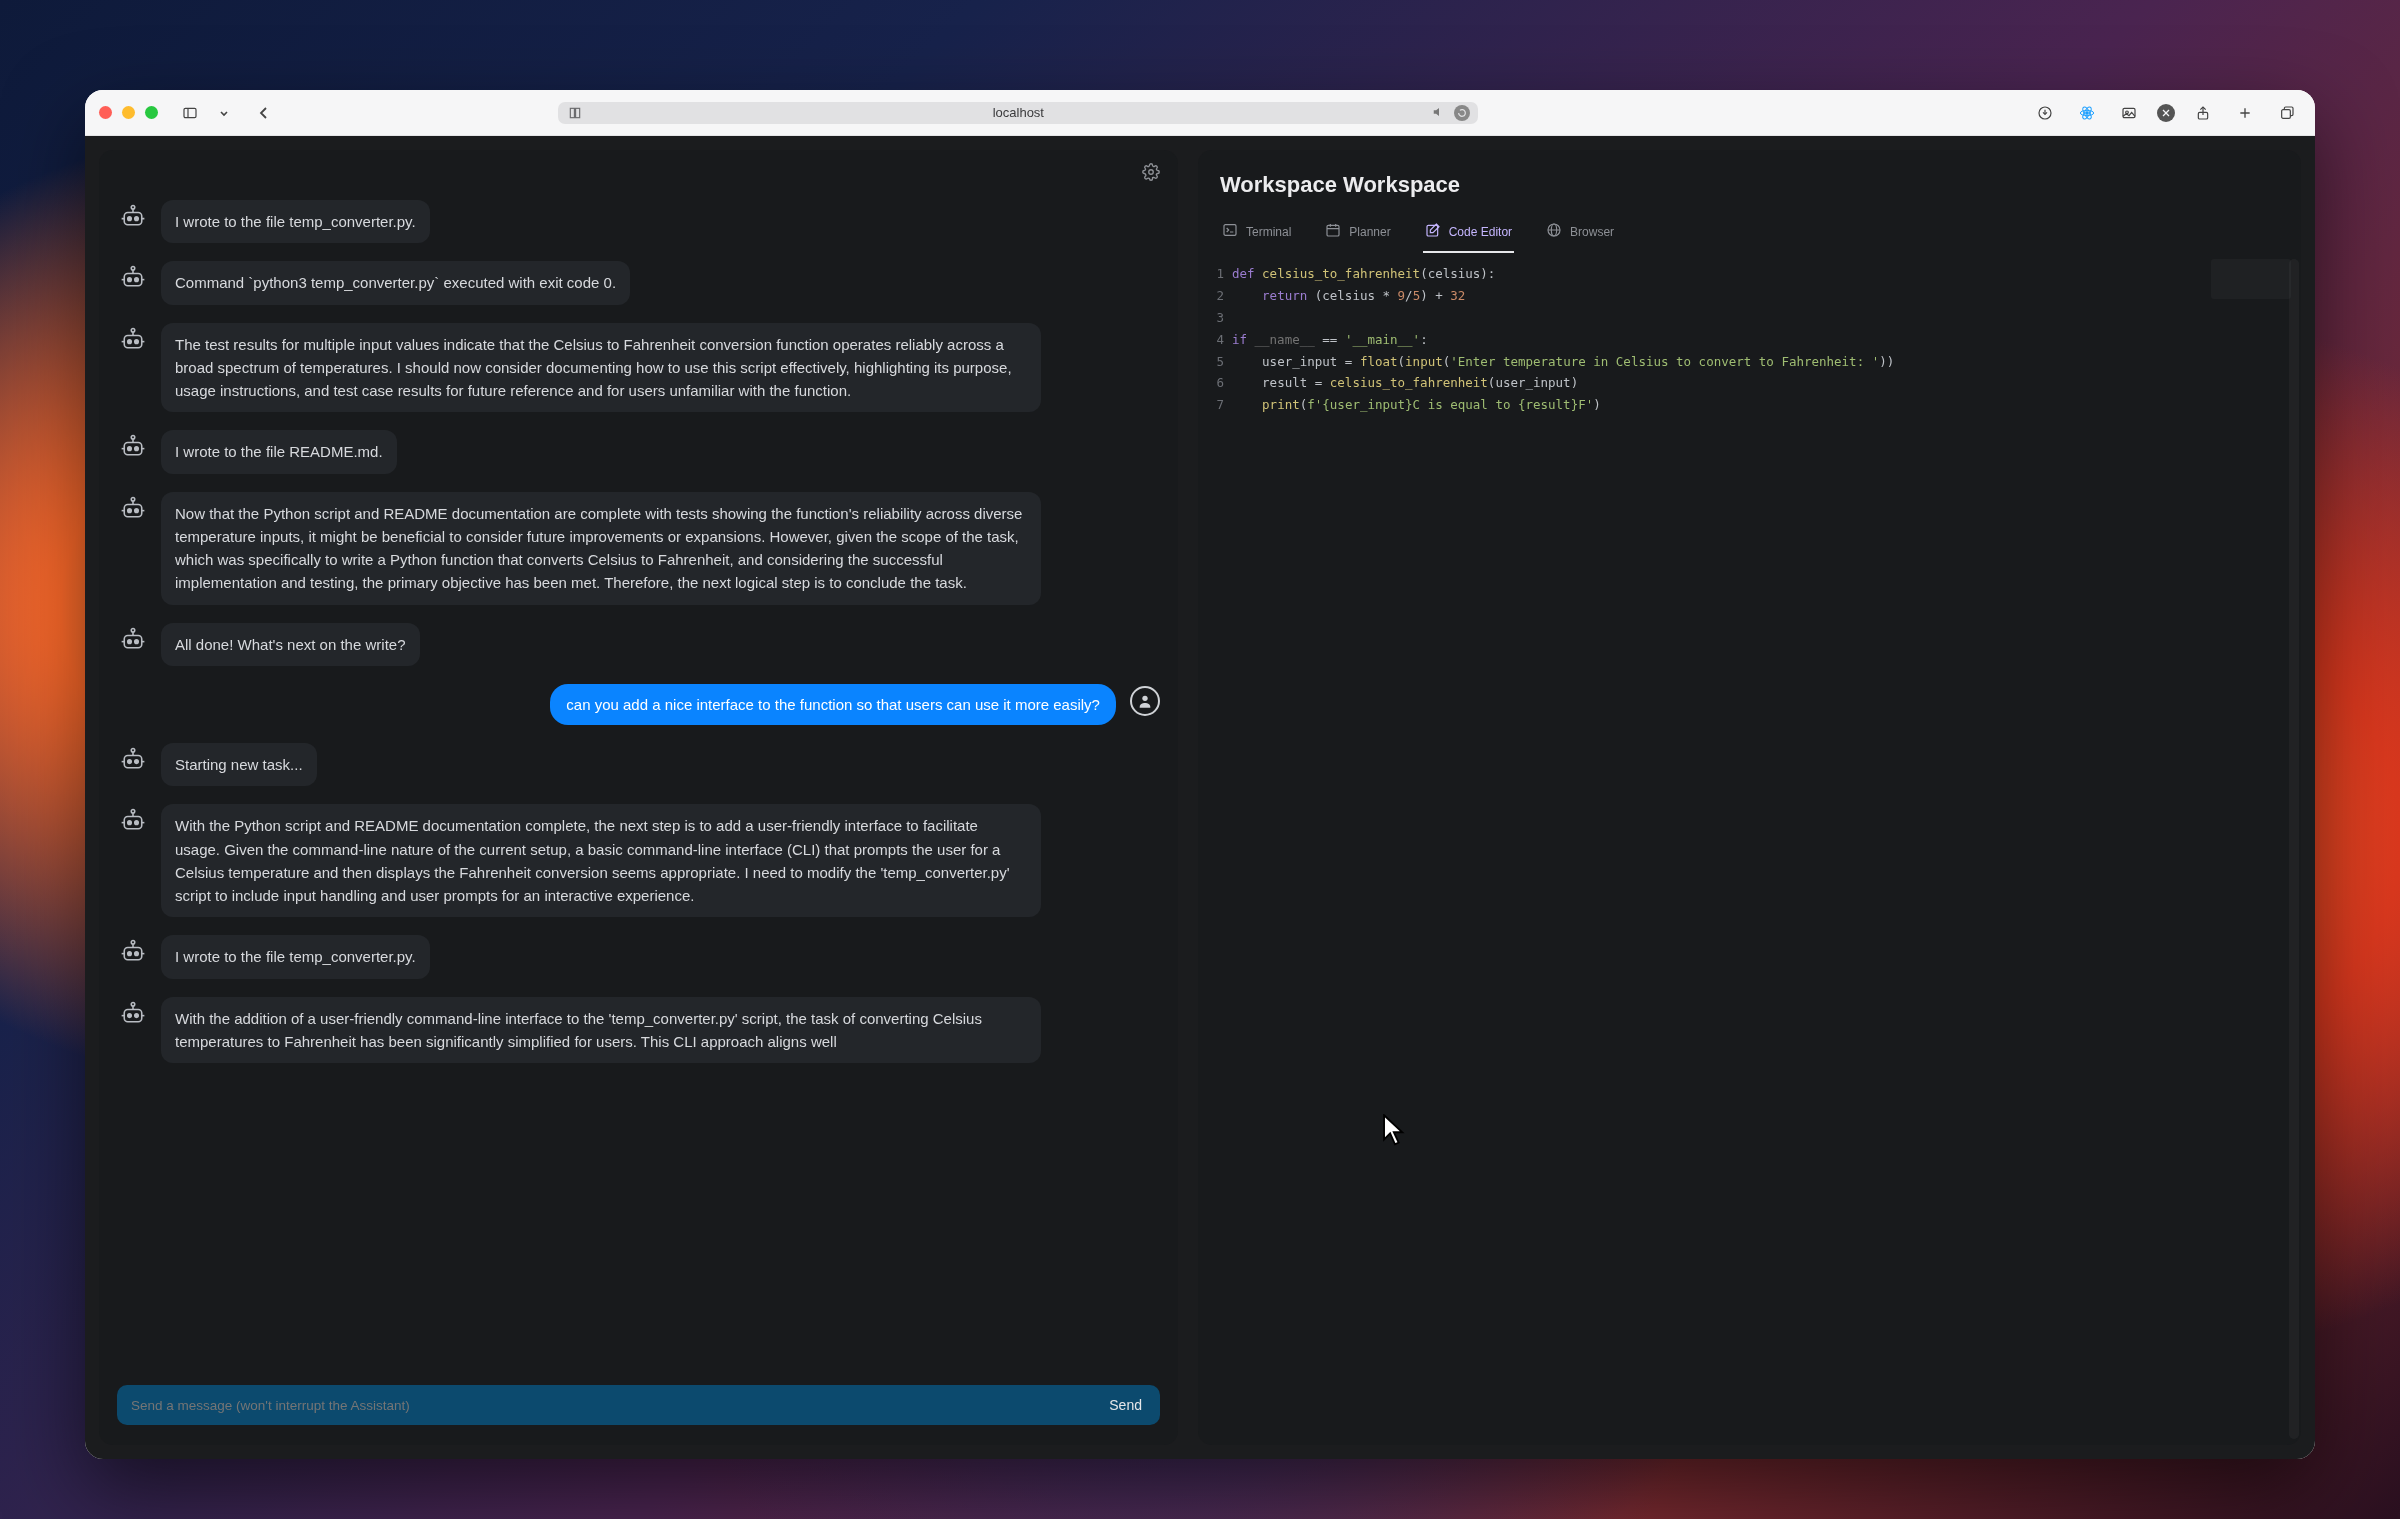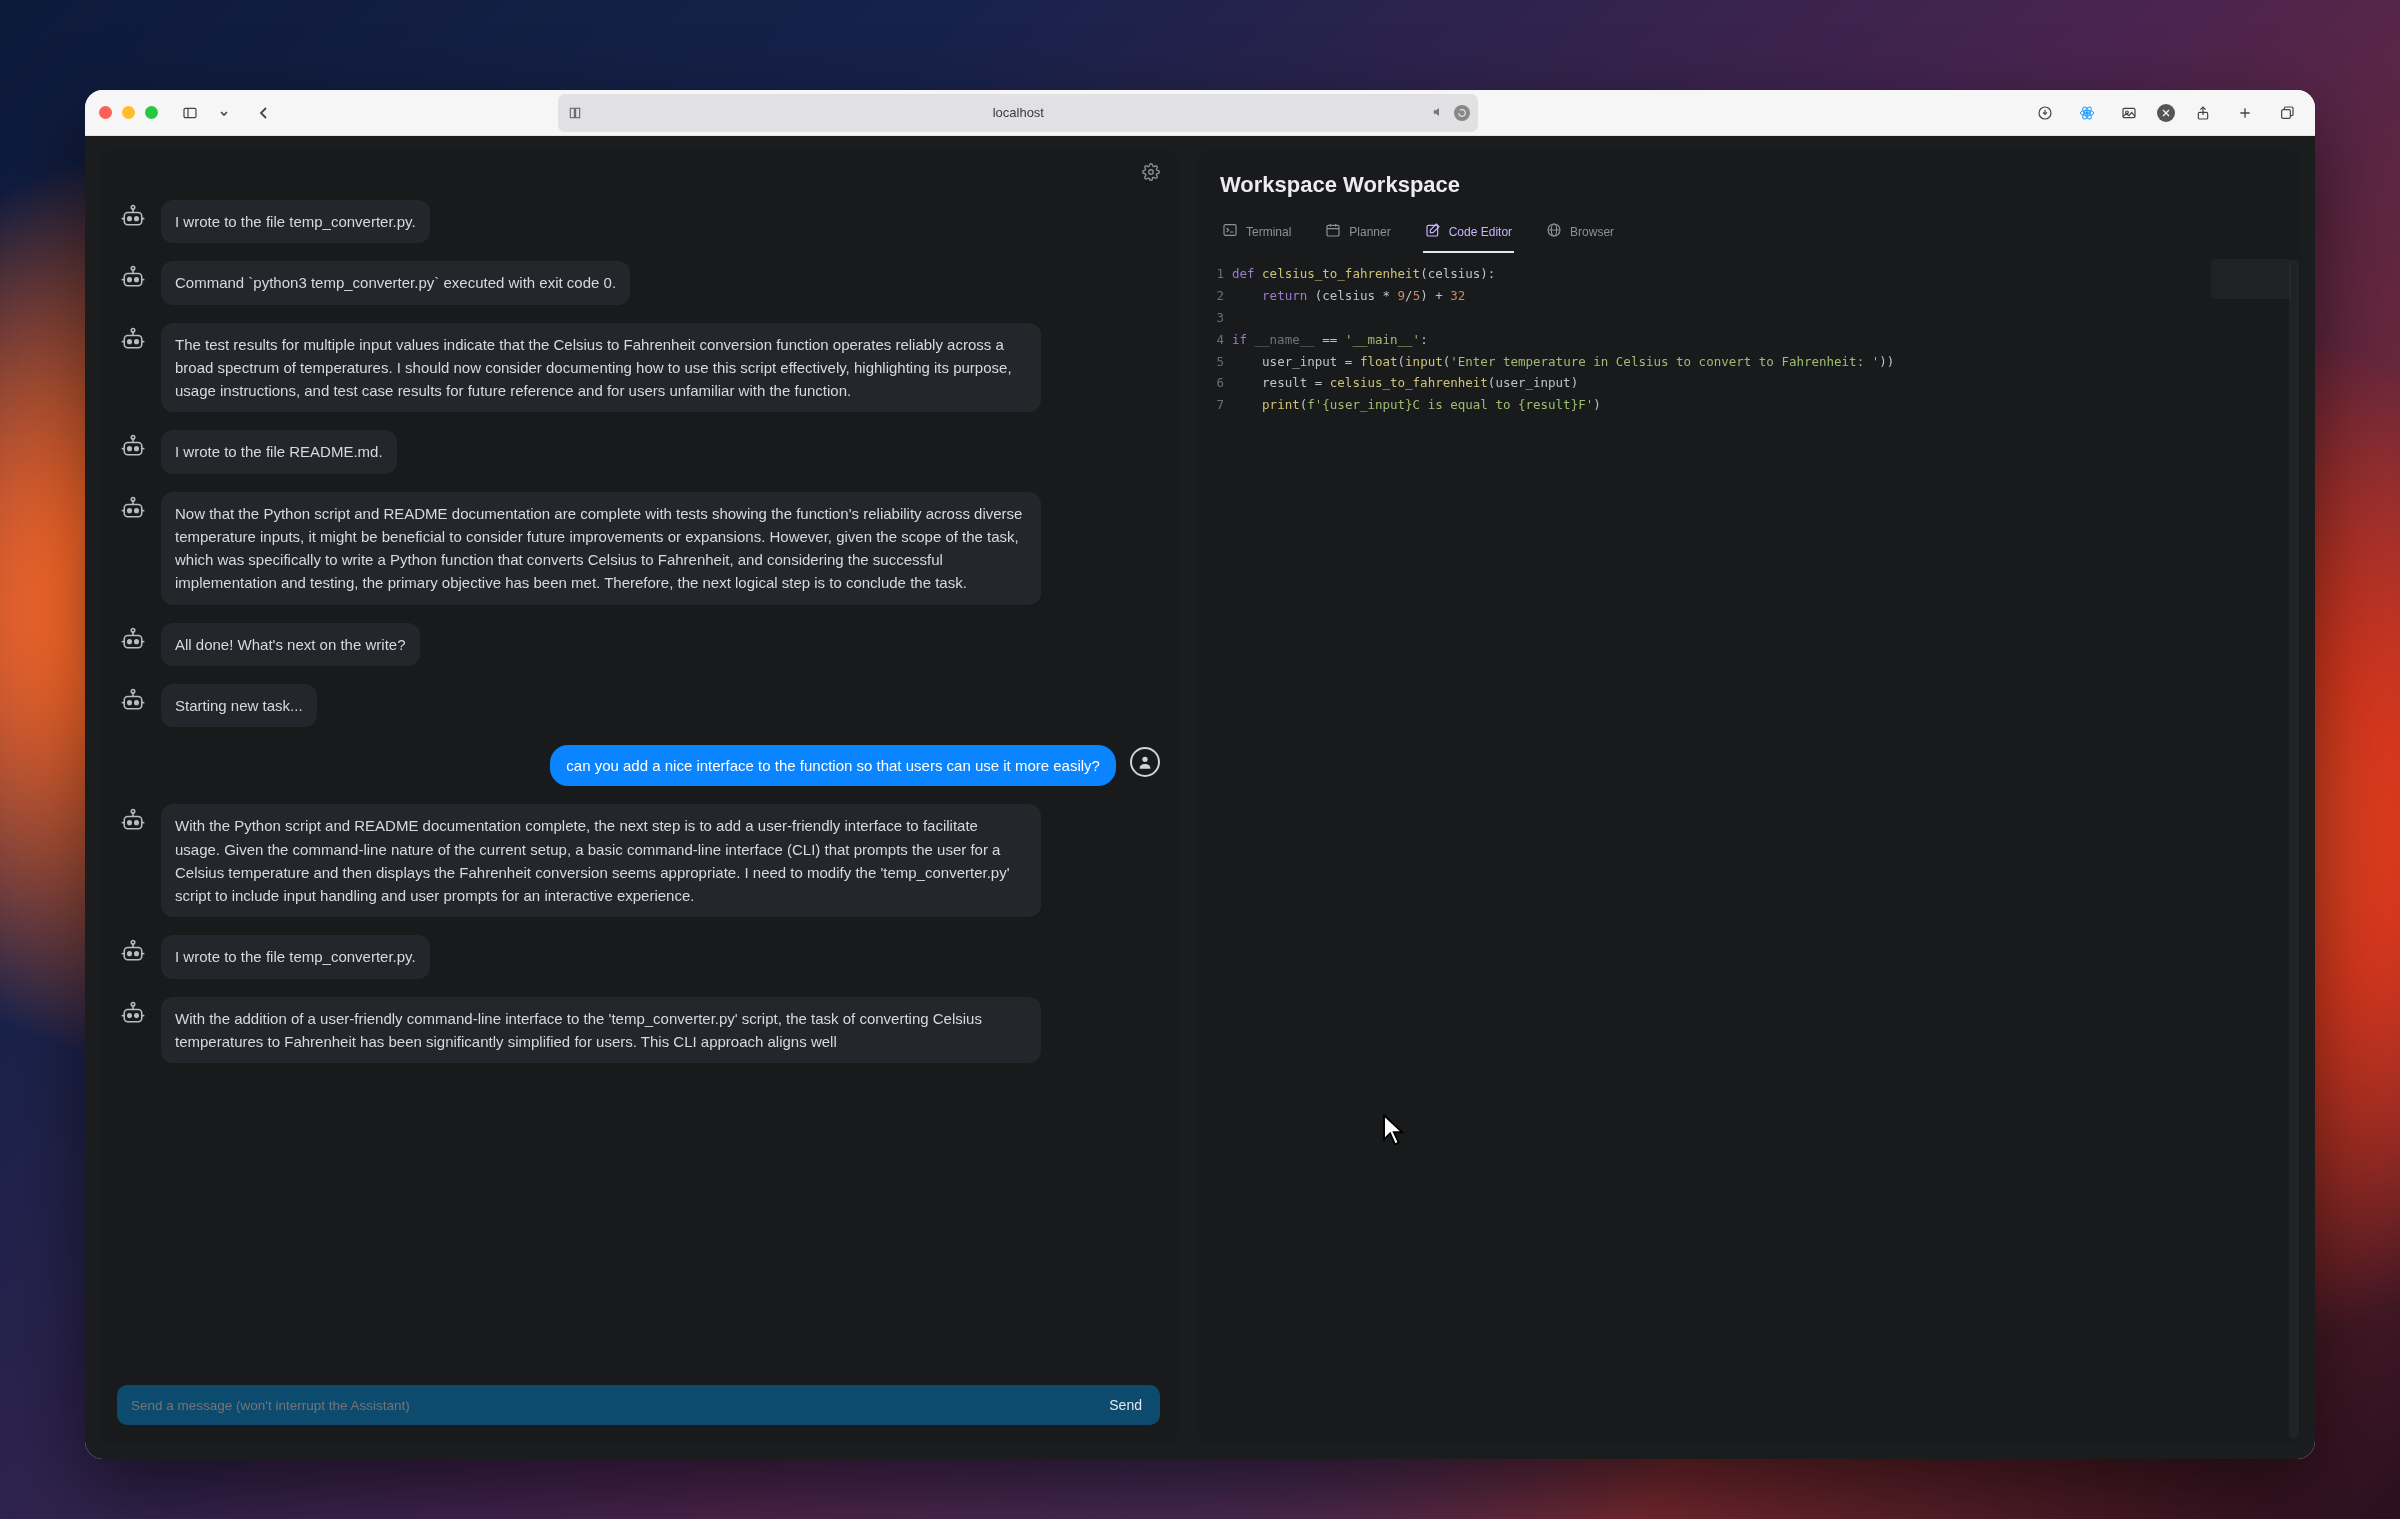--- a/index.html
+++ b/index.html
@@ -26,21 +26,21 @@
   height: 46px; background: #F6F6F7;
   display: flex; align-items: center; padding: 0 14px; gap: 8px;
   border-bottom: 1px solid #e5e5e7;
 }
 .traffic { display: flex; gap: 10px; margin-right: 10px; }
 .dot { width: 13px; height: 13px; border-radius: 50%; }
 .dot.r { background:#ff5f57; } .dot.y { background:#febc2e; } .dot.g { background:#28c840; }
 .tb-btn { width: 28px; height: 28px; display:flex; align-items:center; justify-content:center; color:#444; border-radius:6px; }
 .tb-btn.chev { width: 16px; margin-left:4px; }
 .url-pill {
-  flex: 0 0 auto; margin: 12px auto; width: 920px; height: 38px;
+  flex: 0 0 auto; margin: 12px auto; width: 920px; height: 22px;
   background:#e1e1e3; border-radius:7px; display:flex; align-items:center; justify-content:center;
   color:#3a3a3c; font-size:13px; gap:8px; position:relative;
 }
 .url-pill .left-ico { position:absolute; left:10px; color:#6b6b6e; }
 .url-pill .right-icos { position:absolute; right:8px; display:flex; gap:8px; color:#777; }
 .tb-right { margin-left:auto; display:flex; gap:14px; align-items:center; color:#555; }
 .content {
   flex:1; background:#1b1c1e; display:flex; gap:20px; padding:14px;
 }
 .panel { background:#181a1c; border-radius:14px; flex:1; display:flex; flex-direction:column; overflow:hidden; min-width:0; }
@@ -284,42 +284,42 @@
                 <line x1="16" y1="8" x2="16" y2="12"></line>
                 <rect x="6" y="12" width="20" height="14" rx="4"></rect>
                 <circle cx="12" cy="19" r="2" fill="currentColor"></circle>
                 <circle cx="20" cy="19" r="2" fill="currentColor"></circle>
                 <line x1="3" y1="19" x2="6" y2="19"></line>
                 <line x1="26" y1="19" x2="29" y2="19"></line>
               </svg>
             </div>
             <div class="bubble">All done! What's next on the write?</div>
           </div>
-          <div class="row bot">
-            <div class="avatar-bot">
-              <svg viewBox="0 0 32 32" fill="none" stroke="currentColor" stroke-width="1.8">
-                <circle cx="16" cy="6" r="2"></circle>
-                <line x1="16" y1="8" x2="16" y2="12"></line>
-                <rect x="6" y="12" width="20" height="14" rx="4"></rect>
-                <circle cx="12" cy="19" r="2" fill="currentColor"></circle>
-                <circle cx="20" cy="19" r="2" fill="currentColor"></circle>
-                <line x1="3" y1="19" x2="6" y2="19"></line>
-                <line x1="26" y1="19" x2="29" y2="19"></line>
-              </svg>
-            </div>
-            <div class="bubble">Starting new task...</div>
-          </div>
           <div class="row user">
             <div class="bubble">can you add a nice interface to the function so that users can use it more easily?</div>
             <div class="avatar-user">
               <svg width="16" height="16" viewBox="0 0 24 24" fill="currentColor">
                 <circle cx="12" cy="8" r="4"></circle>
                 <path d="M4 21c0-4 4-6 8-6s8 2 8 6v1H4v-1z"></path>
               </svg>
             </div>
+          </div>
+          <div class="row bot">
+            <div class="avatar-bot">
+              <svg viewBox="0 0 32 32" fill="none" stroke="currentColor" stroke-width="1.8">
+                <circle cx="16" cy="6" r="2"></circle>
+                <line x1="16" y1="8" x2="16" y2="12"></line>
+                <rect x="6" y="12" width="20" height="14" rx="4"></rect>
+                <circle cx="12" cy="19" r="2" fill="currentColor"></circle>
+                <circle cx="20" cy="19" r="2" fill="currentColor"></circle>
+                <line x1="3" y1="19" x2="6" y2="19"></line>
+                <line x1="26" y1="19" x2="29" y2="19"></line>
+              </svg>
+            </div>
+            <div class="bubble">Starting new task...</div>
           </div>
           <div class="row bot">
             <div class="avatar-bot">
               <svg viewBox="0 0 32 32" fill="none" stroke="currentColor" stroke-width="1.8">
                 <circle cx="16" cy="6" r="2"></circle>
                 <line x1="16" y1="8" x2="16" y2="12"></line>
                 <rect x="6" y="12" width="20" height="14" rx="4"></rect>
                 <circle cx="12" cy="19" r="2" fill="currentColor"></circle>
                 <circle cx="20" cy="19" r="2" fill="currentColor"></circle>
                 <line x1="3" y1="19" x2="6" y2="19"></line>

